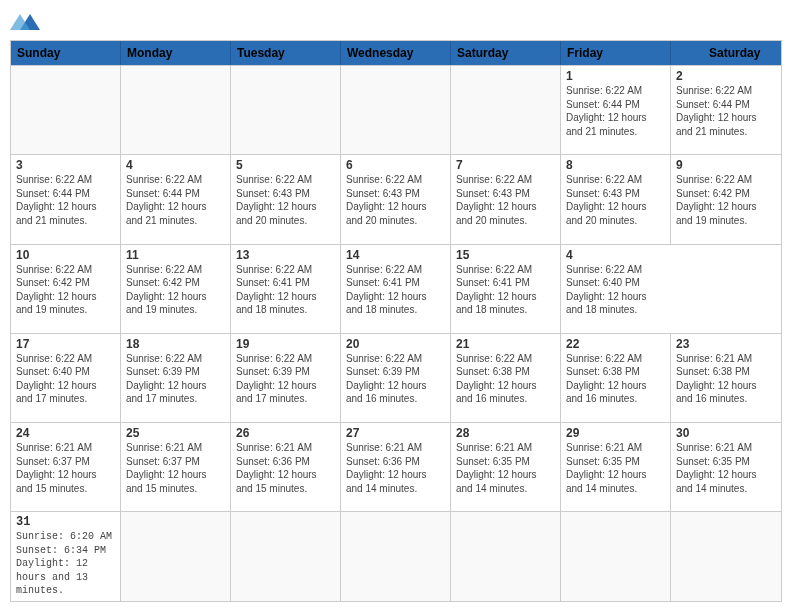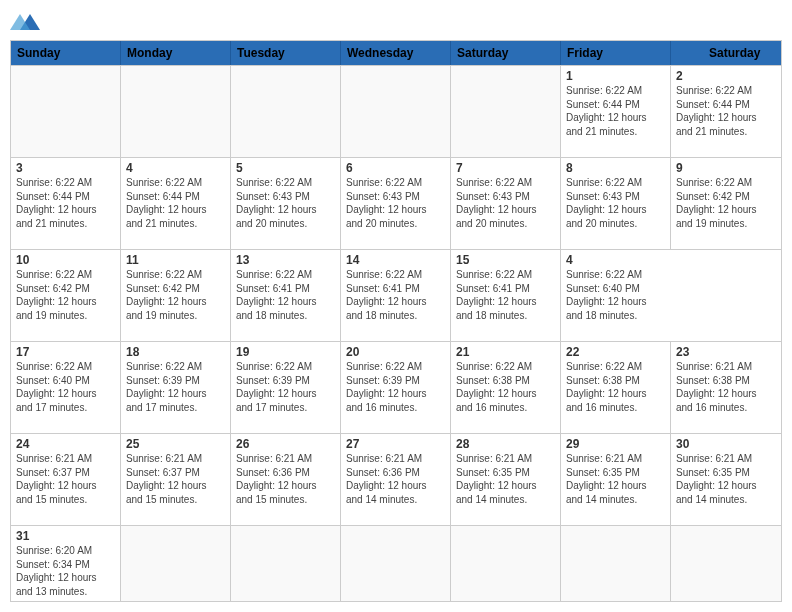--- a/index.html
+++ b/index.html
@@ -98,20 +98,21 @@
       font-size: 10px;
       color: #444;
       line-height: 1.35;
     }
     .last-row {
       flex: none;
       border-top: 1px solid #ccc;
     }
     .last-row .cal-cell {
       min-height: 65px;
+      font-family: Liberation Mono, monospace;
     }
   </style>
 </head>
 <body>
 
 <div class="page">
   <div class="header">
     <div class="logo">
       <svg class="logo-icon" viewBox="0 0 30 24">
         <polygon points="10,20 20,4 30,20" fill="#2a6db5"></polygon>

